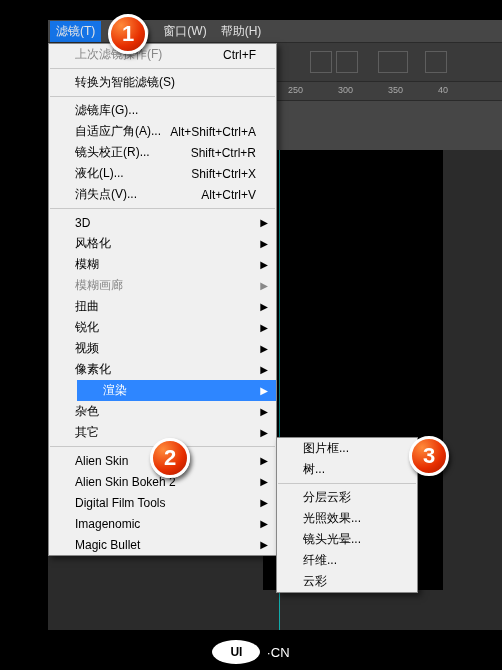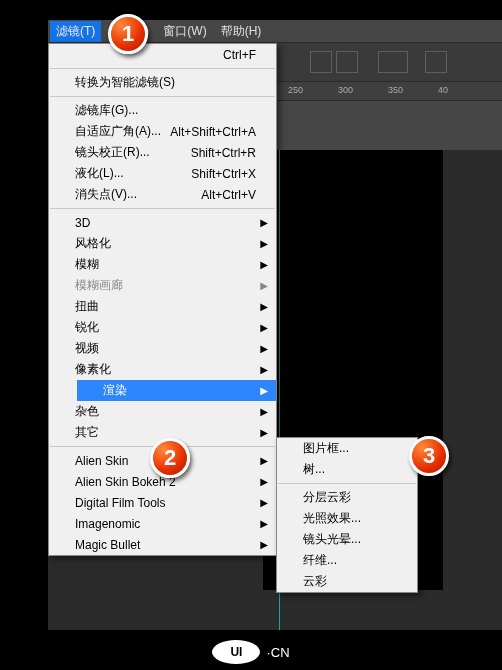--- a/index.html
+++ b/index.html
@@ -59,20 +59,21 @@
   <div class="ruler">
     <span style="left:240px">250</span>
     <span style="left:290px">300</span>
     <span style="left:340px">350</span>
     <span style="left:390px">40</span>
   </div>
 </div>
 
 <div class="menu main-menu">
   <div class="menu-item disabled">
+    <span>上次滤镜操作(F)</span>
       <span class="shortcut">Ctrl+F</span>
   </div>
   <div class="sep"></div>
   <div class="menu-item">
       <span>转换为智能滤镜(S)</span>
     </div>
   <div class="sep"></div>
   <div class="menu-item">
       <span>滤镜库(G)...</span>
     </div>

